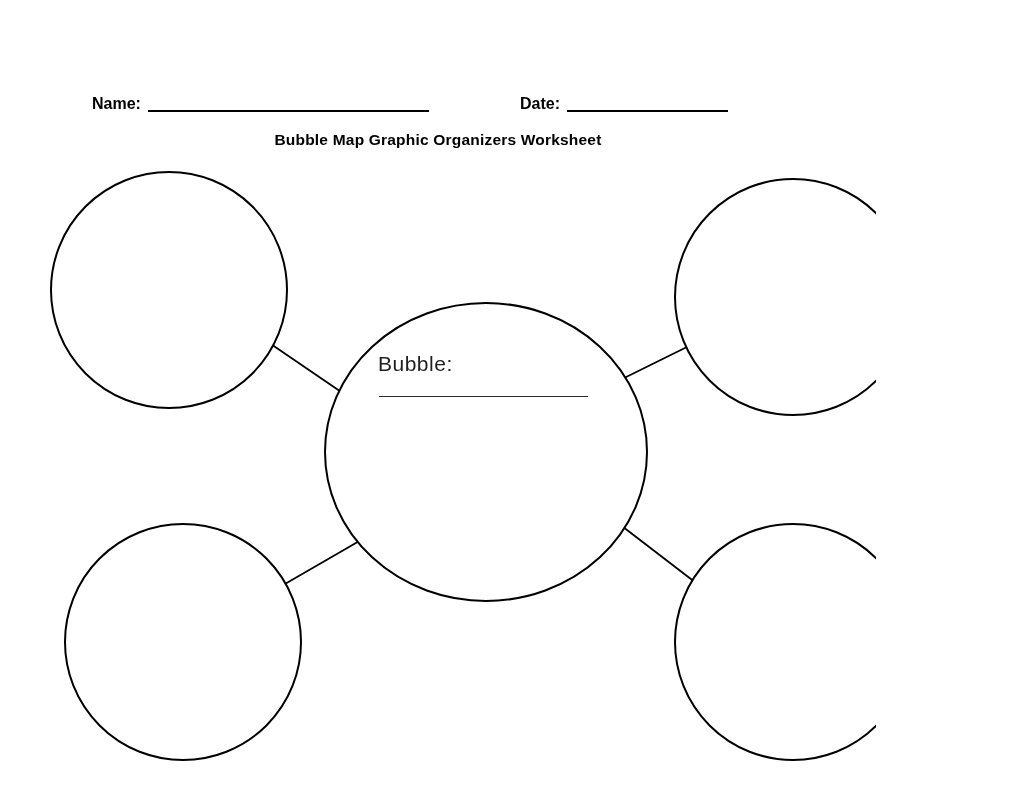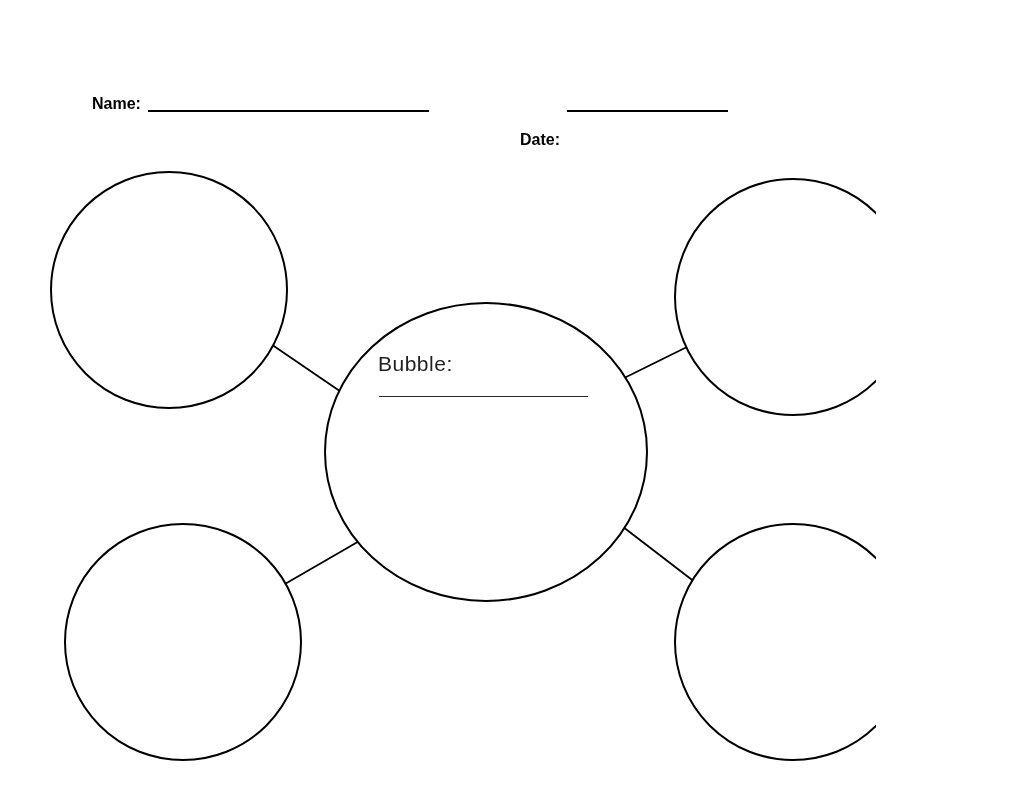--- a/index.html
+++ b/index.html
@@ -17,21 +17,21 @@
     overflow: hidden;
   }
   .hdr-label {
     position: absolute;
     font-size: 16px;
     font-weight: 700;
     color: #000000;
     white-space: nowrap;
   }
   .name-label { left: 92px;  top: 95px; }
-  .date-label { left: 520px; top: 95px; margin-top: 36px; }
+  .date-label { left: 520px; top: 95px; }
   .fill-line {
     position: absolute;
     height: 0;
     border-top: 2.5px solid #000000;
   }
   .name-line  { left: 148px; top: 110px; width: 281px; }
   .date-line  { left: 567px; top: 110px; width: 161px; }
   .page-title {
     position: absolute;
     left: 0;
@@ -74,20 +74,21 @@
 <body>
 
 <div class="worksheet">
 
   <span class="hdr-label name-label">Name:</span>
   <div class="fill-line name-line"></div>
 
   <span class="hdr-label date-label">Date:</span>
   <div class="fill-line date-line"></div>
 
+  <h1 class="page-title">Bubble Map Graphic Organizers Worksheet</h1>
 
   <svg class="diagram-svg" viewBox="0 0 1024 791" xmlns="http://www.w3.org/2000/svg">
 
     <line x1="265" y1="340" x2="350" y2="398" stroke="#000000" stroke-width="1.8"></line>
     <line x1="695" y1="343" x2="612" y2="384" stroke="#000000" stroke-width="1.8"></line>
     <line x1="278" y1="588" x2="368" y2="536" stroke="#000000" stroke-width="1.8"></line>
     <line x1="614" y1="520" x2="700" y2="586" stroke="#000000" stroke-width="1.8"></line>
 
     <circle cx="169" cy="290" r="118" fill="#ffffff" stroke="#000000" stroke-width="2"></circle>
     <circle cx="793" cy="297" r="118" fill="#ffffff" stroke="#000000" stroke-width="2"></circle>

